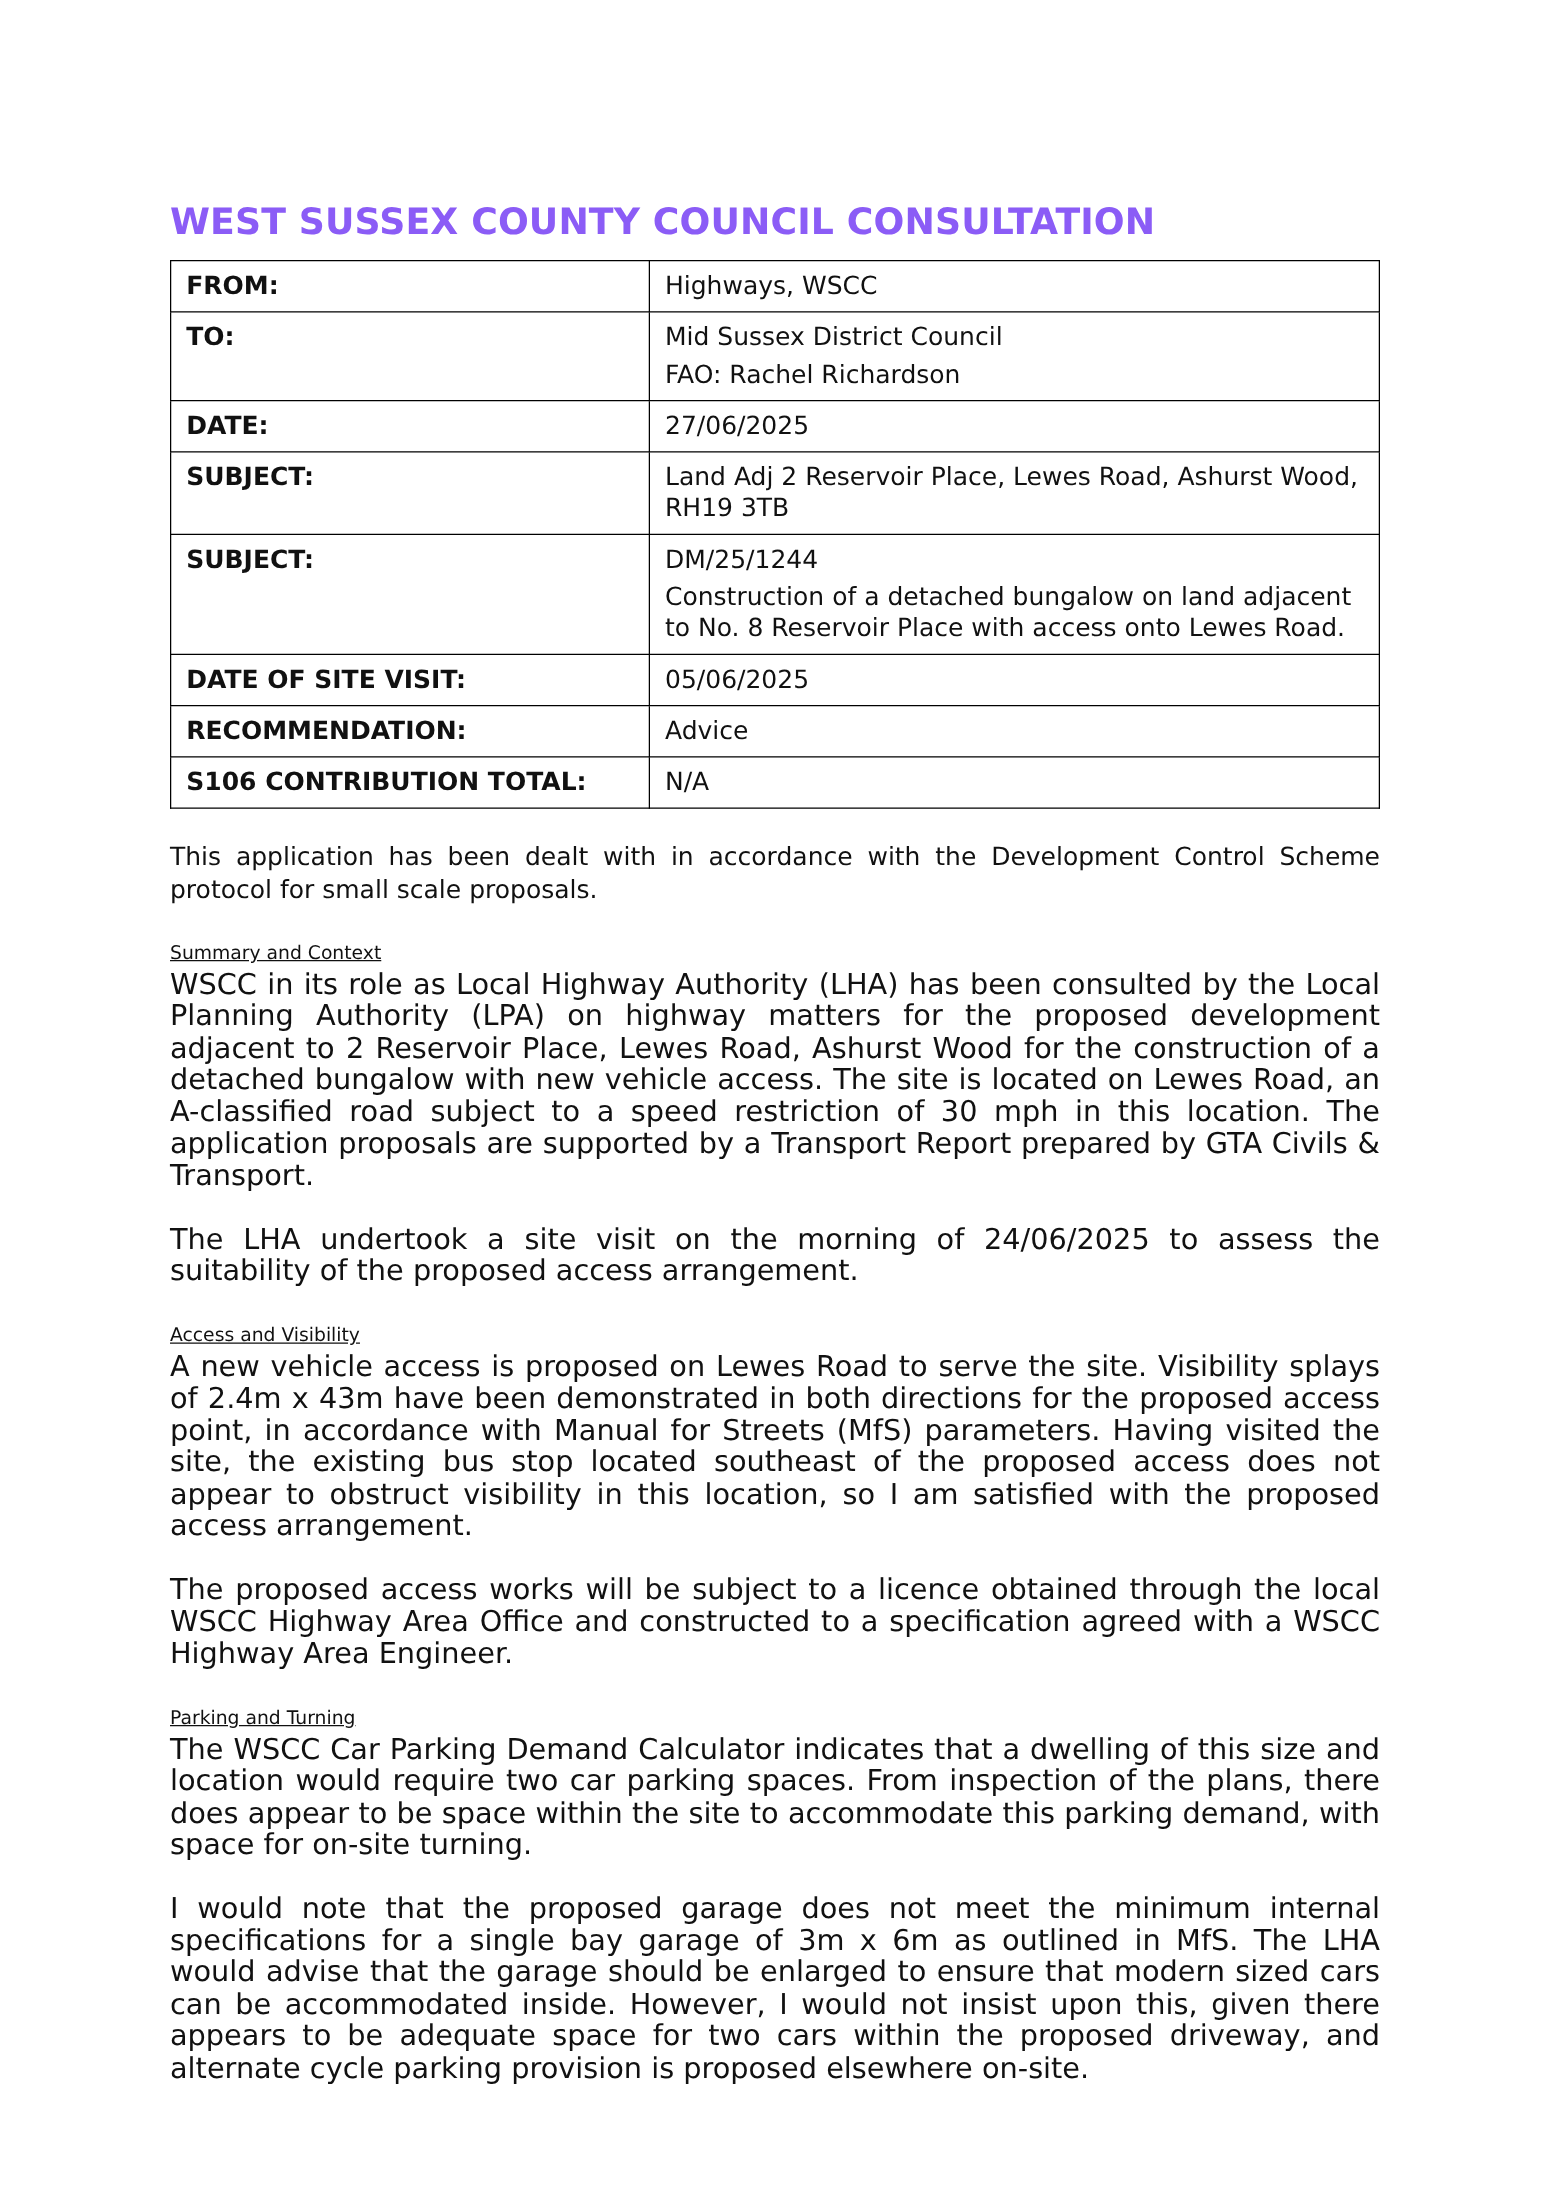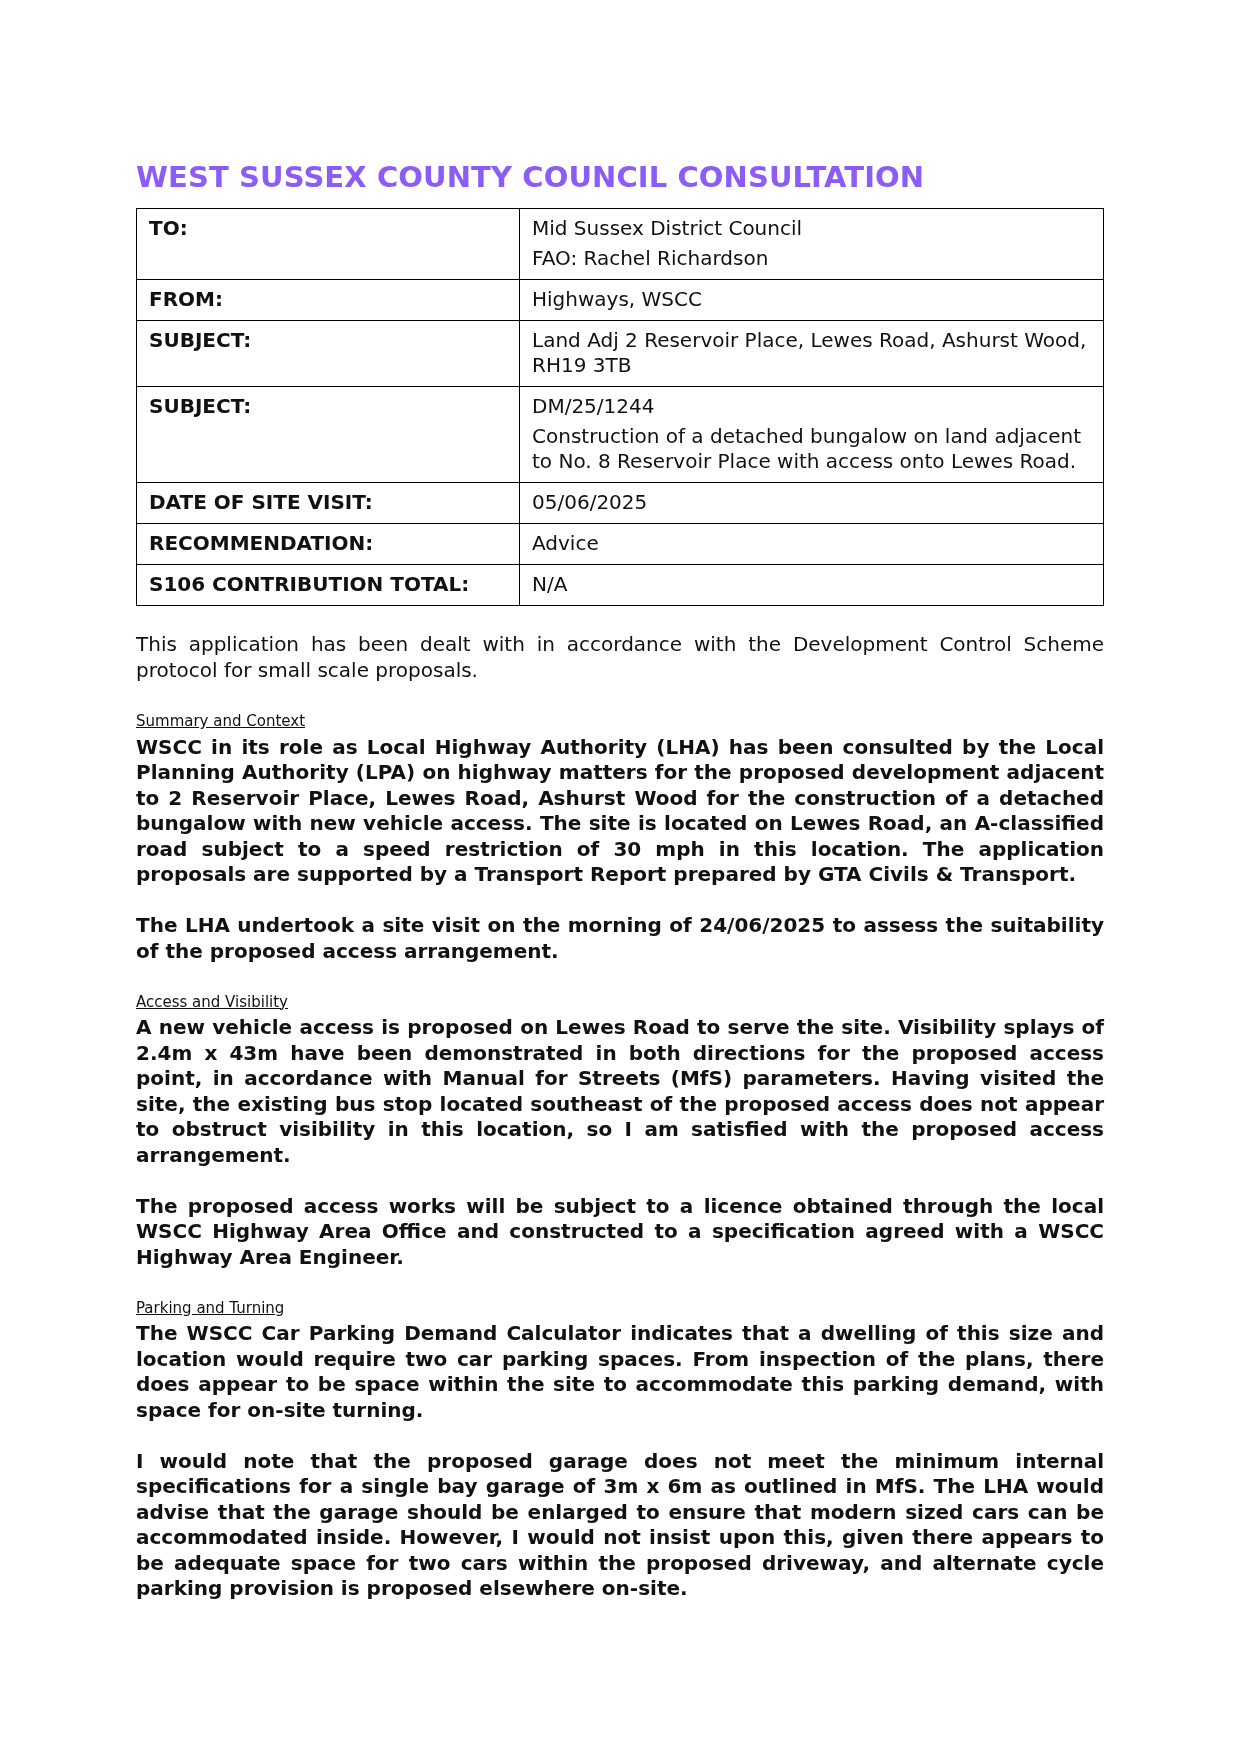--- a/index.html
+++ b/index.html
@@ -6,41 +6,47 @@
   body { width: 1240px; height: 1754px; position: relative; overflow: hidden;
          font-family: "DejaVu Sans", sans-serif; color: #111; }
   .page { position: absolute; left: 136px; top: 160px; width: 968px; }
   h1 { font-size: 29px; font-weight: bold; margin: 0 0 14px 0; letter-spacing: 0.1px; color: #8b5cf6; }
   table.meta { width: 968px; border-collapse: collapse; font-size: 20px; }
   table.meta td { border: 1.5px solid #000; vertical-align: top; padding: 7px 12px 8px 12px; line-height: 25px; }
   table.meta td.label { width: 358px; font-weight: bold; }
   table.meta td.value div + div { margin-top: 5px; }
   .protocol { font-weight: normal; font-size: 20px; line-height: 25.5px; margin: 26px 0 26px 0; text-align: justify; }
   .section-heading { text-decoration: underline; font-size: 15px; line-height: 25.5px; margin: 0; }
-  p.para { font-size: 20px; line-height: 25.5px; margin: 0 0 25.5px 0; text-align: justify; font-weight: bold; }
+  p.para { font-size: 23px; line-height: 25.5px; margin: 0 0 25.5px 0; text-align: justify; }
 </style>
 </head>
 <body>
 
 <div class="page">
   <h1>WEST SUSSEX COUNTY COUNCIL CONSULTATION</h1>
 
   <table class="meta">
     <tbody>
       <tr>
+        <td class="label">FROM:</td>
+        <td class="value">
+          <div>Highways, WSCC</div>
+        </td>
+      </tr>
+      <tr>
         <td class="label">TO:</td>
         <td class="value">
           <div>Mid Sussex District Council</div>
           <div>FAO: Rachel Richardson</div>
         </td>
       </tr>
       <tr>
-        <td class="label">FROM:</td>
+        <td class="label">DATE:</td>
         <td class="value">
-          <div>Highways, WSCC</div>
+          <div>27/06/2025</div>
         </td>
       </tr>
       <tr>
         <td class="label">SUBJECT:</td>
         <td class="value">
           <div>Land Adj 2 Reservoir Place, Lewes Road, Ashurst Wood, RH19 3TB</div>
         </td>
       </tr>
       <tr>
         <td class="label">SUBJECT:</td>

